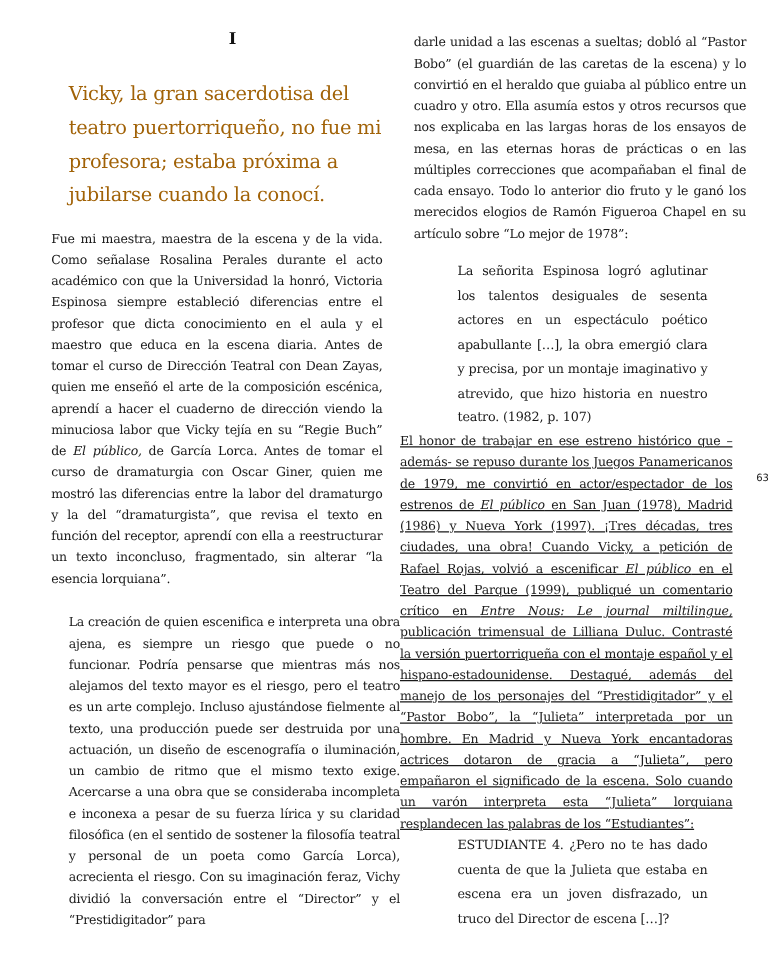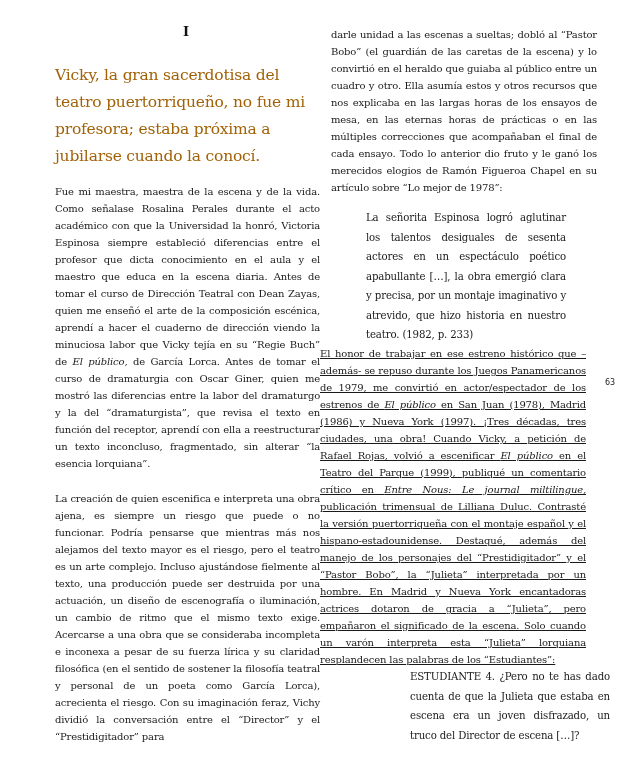--- a/index.html
+++ b/index.html
@@ -13,29 +13,29 @@
   .quote { position:absolute; font-size:10.2px; line-height:19.5px; text-align:justify; letter-spacing:-0.15px; }
   .pagenum { position:absolute; left:605px; top:378px; font-size:8px; color:#222; font-family:"DejaVu Sans", sans-serif; }
 </style>
 </head>
 <body>
 
 <div class="section-num">I</div>
 
 <div class="heading">Vicky, la gran sacerdotisa del teatro puertorriqueño, no fue mi profesora; estaba próxima a jubilarse cuando la conocí.</div>
 
-<div class="p" style="left:55px; top:183px; width:265px;">
+<div class="p" style="left:41px; top:183px; width:265px;">
   <span>Fue mi maestra, maestra de la escena y de la vida. Como señalase Rosalina Perales durante el acto académico con que la Universidad la honró, Victoria Espinosa siempre estableció diferencias entre el profesor que dicta conocimiento en el aula y el maestro que educa en la escena diaria. Antes de tomar el curso de Dirección Teatral con Dean Zayas, quien me enseñó el arte de la composición escénica, aprendí a hacer el cuaderno de dirección viendo la minuciosa labor que Vicky tejía en su “Regie Buch” de </span><i>El público,</i><span> de García Lorca. Antes de tomar el curso de dramaturgia con Oscar Giner, quien me mostró las diferencias entre la labor del dramaturgo y la del “dramaturgista”, que revisa el texto en función del receptor, aprendí con ella a reestructurar un texto inconcluso, fragmentado, sin alterar “la esencia lorquiana”.</span>
 </div>
 
 <div class="p" style="left:55px; top:490px; width:265px;">La creación de quien escenifica e interpreta una obra ajena, es siempre un riesgo que puede o no funcionar. Podría pensarse que mientras más nos alejamos del texto mayor es el riesgo, pero el teatro es un arte complejo. Incluso ajustándose fielmente al texto, una producción puede ser destruida por una actuación, un diseño de escenografía o iluminación, un cambio de ritmo que el mismo texto exige. Acercarse a una obra que se consideraba incompleta e inconexa a pesar de su fuerza lírica y su claridad filosófica (en el sentido de sostener la filosofía teatral y personal de un poeta como García Lorca), acrecienta el riesgo. Con su imaginación feraz, Vichy dividió la conversación entre el “Director” y el “Prestidigitador” para</div>
 
 <div class="p" style="left:331px; top:26px; width:266px;">darle unidad a las escenas a sueltas; dobló al “Pastor Bobo” (el guardián de las caretas de la escena) y lo convirtió en el heraldo que guiaba al público entre un cuadro y otro. Ella asumía estos y otros recursos que nos explicaba en las largas horas de los ensayos de mesa, en las eternas horas de prácticas o en las múltiples correcciones que acompañaban el final de cada ensayo. Todo lo anterior dio fruto y le ganó los merecidos elogios de Ramón Figueroa Chapel en su artículo sobre “Lo mejor de 1978”:</div>
 
-<div class="quote" style="left:366px; top:208px; width:200px;">La señorita Espinosa logró aglutinar los talentos desiguales de sesenta actores en un espectáculo poético apabullante […], la obra emergió clara y precisa, por un montaje imaginativo y atrevido, que hizo historia en nuestro teatro. (1982, p. 233)</div>
+<div class="quote" style="left:366px; top:208px; width:200px;">La señorita Espinosa logró aglutinar los talentos desiguales de sesenta actores en un espectáculo poético apabullante […], la obra emergió clara y precisa, por un montaje imaginativo y atrevido, que hizo historia en nuestro teatro. (1982, p. 107)</div>
 
 <div class="p" style="left:320px; top:345px; width:266px;text-decoration:underline;">
   <span>El honor de trabajar en ese estreno histórico que –además- se repuso durante los Juegos Panamericanos de 1979, me convirtió en actor/espectador de los estrenos de </span><i>El público</i><span> en San Juan (1978), Madrid (1986) y Nueva York (1997). ¡Tres décadas, tres ciudades, una obra! Cuando Vicky, a petición de Rafael Rojas, volvió a escenificar </span><i>El público</i><span> en el Teatro del Parque (1999), publiqué un comentario crítico en </span><i>Entre Nous: Le journal miltilingue,</i><span> publicación trimensual de Lilliana Duluc. Contrasté la versión puertorriqueña con el montaje español y el hispano-estadounidense. Destaqué, además del manejo de los personajes del “Prestidigitador” y el “Pastor Bobo”, la “Julieta” interpretada por un hombre. En Madrid y Nueva York encantadoras actrices dotaron de gracia a “Julieta”, pero empañaron el significado de la escena. Solo cuando un varón interpreta esta “Julieta” lorquiana resplandecen las palabras de los “Estudiantes”:</span>
 </div>
 
-<div class="quote" style="left:366px; top:667px; width:200px;margin-left:44px;">ESTUDIANTE 4. ¿Pero no te has dado cuenta de que la Julieta que estaba en escena era un joven disfrazado, un truco del Director de escena […]?</div>
+<div class="quote" style="left:366px; top:667px; width:200px;">ESTUDIANTE 4. ¿Pero no te has dado cuenta de que la Julieta que estaba en escena era un joven disfrazado, un truco del Director de escena […]?</div>
 
 <div class="pagenum">63</div>
 
 </body></html>

